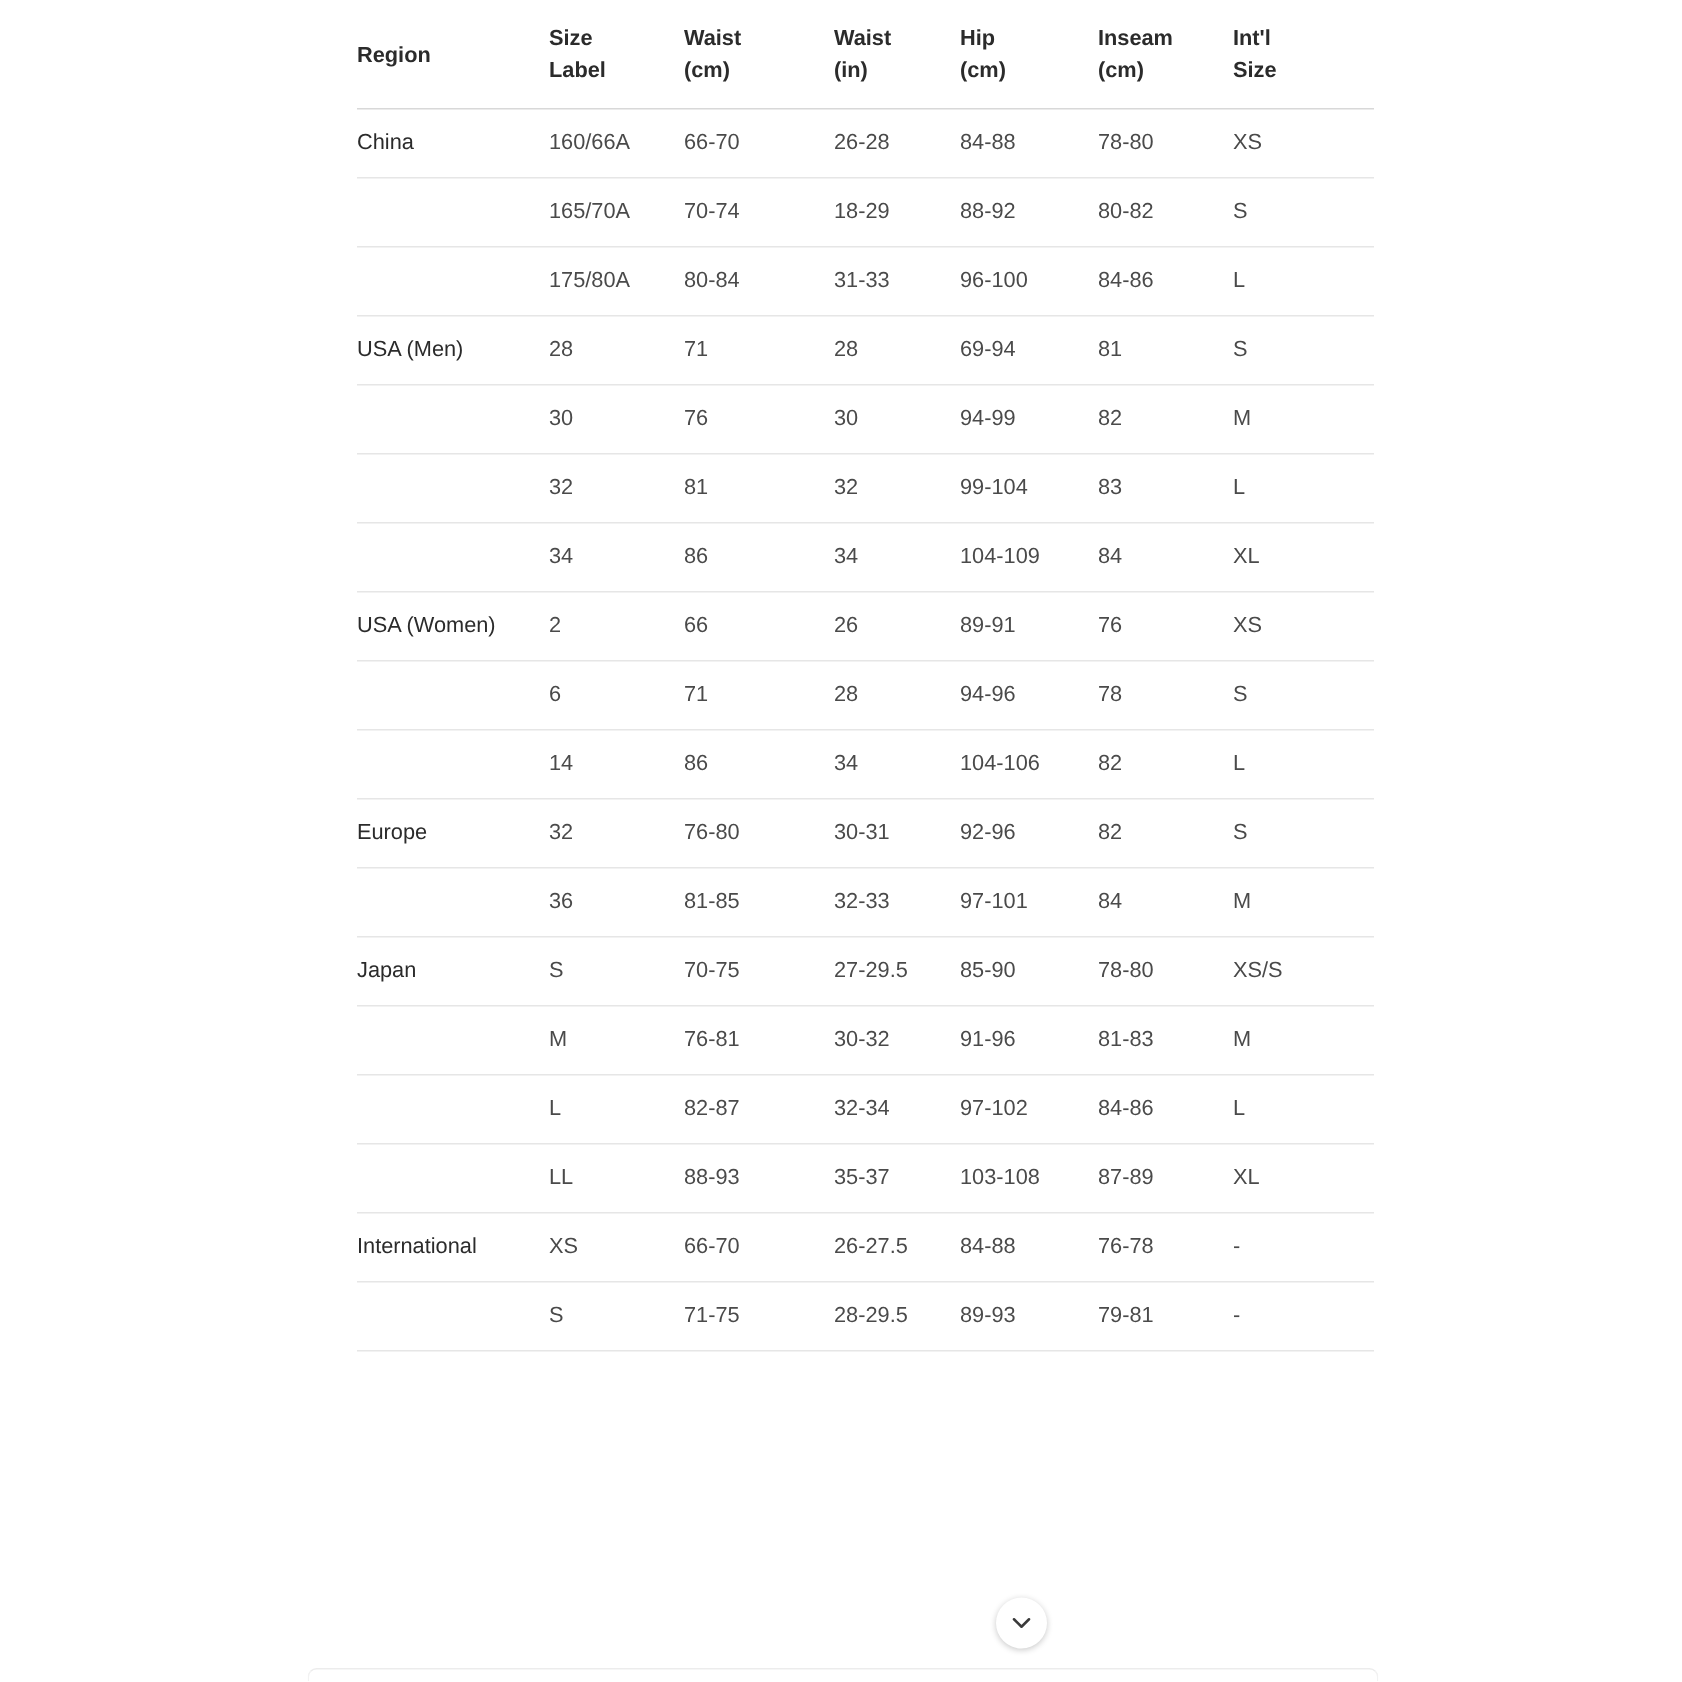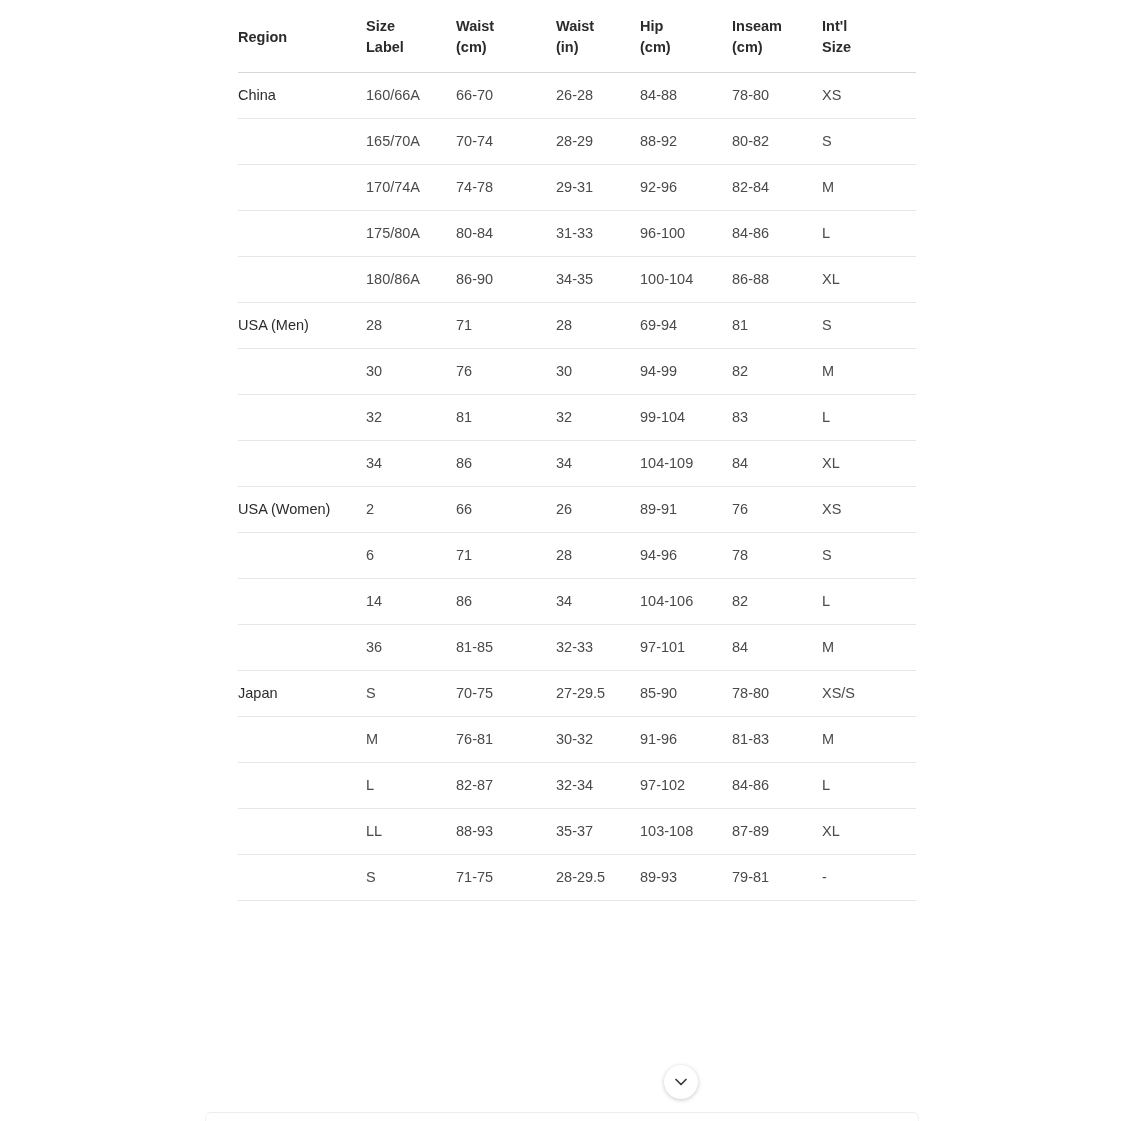--- a/index.html
+++ b/index.html
@@ -155,51 +155,33 @@
             <td>66-70</td>
             <td>26-28</td>
             <td>84-88</td>
             <td>78-80</td>
             <td>XS</td>
           </tr>
           <tr>
             <td class="region"></td>
             <td>165/70A</td>
             <td>70-74</td>
-            <td>28-29</td>
+            <td>18-29</td>
             <td>88-92</td>
             <td>80-82</td>
             <td>S</td>
-          </tr>
-          <tr>
-            <td class="region"></td>
-            <td>170/74A</td>
-            <td>74-78</td>
-            <td>29-31</td>
-            <td>92-96</td>
-            <td>82-84</td>
-            <td>M</td>
           </tr>
           <tr>
             <td class="region"></td>
             <td>175/80A</td>
             <td>80-84</td>
             <td>31-33</td>
             <td>96-100</td>
             <td>84-86</td>
             <td>L</td>
-          </tr>
-          <tr>
-            <td class="region"></td>
-            <td>180/86A</td>
-            <td>86-90</td>
-            <td>34-35</td>
-            <td>100-104</td>
-            <td>86-88</td>
-            <td>XL</td>
           </tr>
           <tr>
             <td class="region">USA (Men)</td>
             <td>28</td>
             <td>71</td>
             <td>28</td>
             <td>69-94</td>
             <td>81</td>
             <td>S</td>
           </tr>
@@ -251,20 +233,29 @@
           <tr>
             <td class="region"></td>
             <td>14</td>
             <td>86</td>
             <td>34</td>
             <td>104-106</td>
             <td>82</td>
             <td>L</td>
           </tr>
           <tr>
+            <td class="region">Europe</td>
+            <td>32</td>
+            <td>76-80</td>
+            <td>30-31</td>
+            <td>92-96</td>
+            <td>82</td>
+            <td>S</td>
+          </tr>
+          <tr>
             <td class="region"></td>
             <td>36</td>
             <td>81-85</td>
             <td>32-33</td>
             <td>97-101</td>
             <td>84</td>
             <td>M</td>
           </tr>
           <tr>
             <td class="region">Japan</td>
@@ -294,20 +285,29 @@
             <td>L</td>
           </tr>
           <tr>
             <td class="region"></td>
             <td>LL</td>
             <td>88-93</td>
             <td>35-37</td>
             <td>103-108</td>
             <td>87-89</td>
             <td>XL</td>
+          </tr>
+          <tr>
+            <td class="region">International</td>
+            <td>XS</td>
+            <td>66-70</td>
+            <td>26-27.5</td>
+            <td>84-88</td>
+            <td>76-78</td>
+            <td>-</td>
           </tr>
           <tr>
             <td class="region"></td>
             <td>S</td>
             <td>71-75</td>
             <td>28-29.5</td>
             <td>89-93</td>
             <td>79-81</td>
             <td>-</td>
           </tr>

